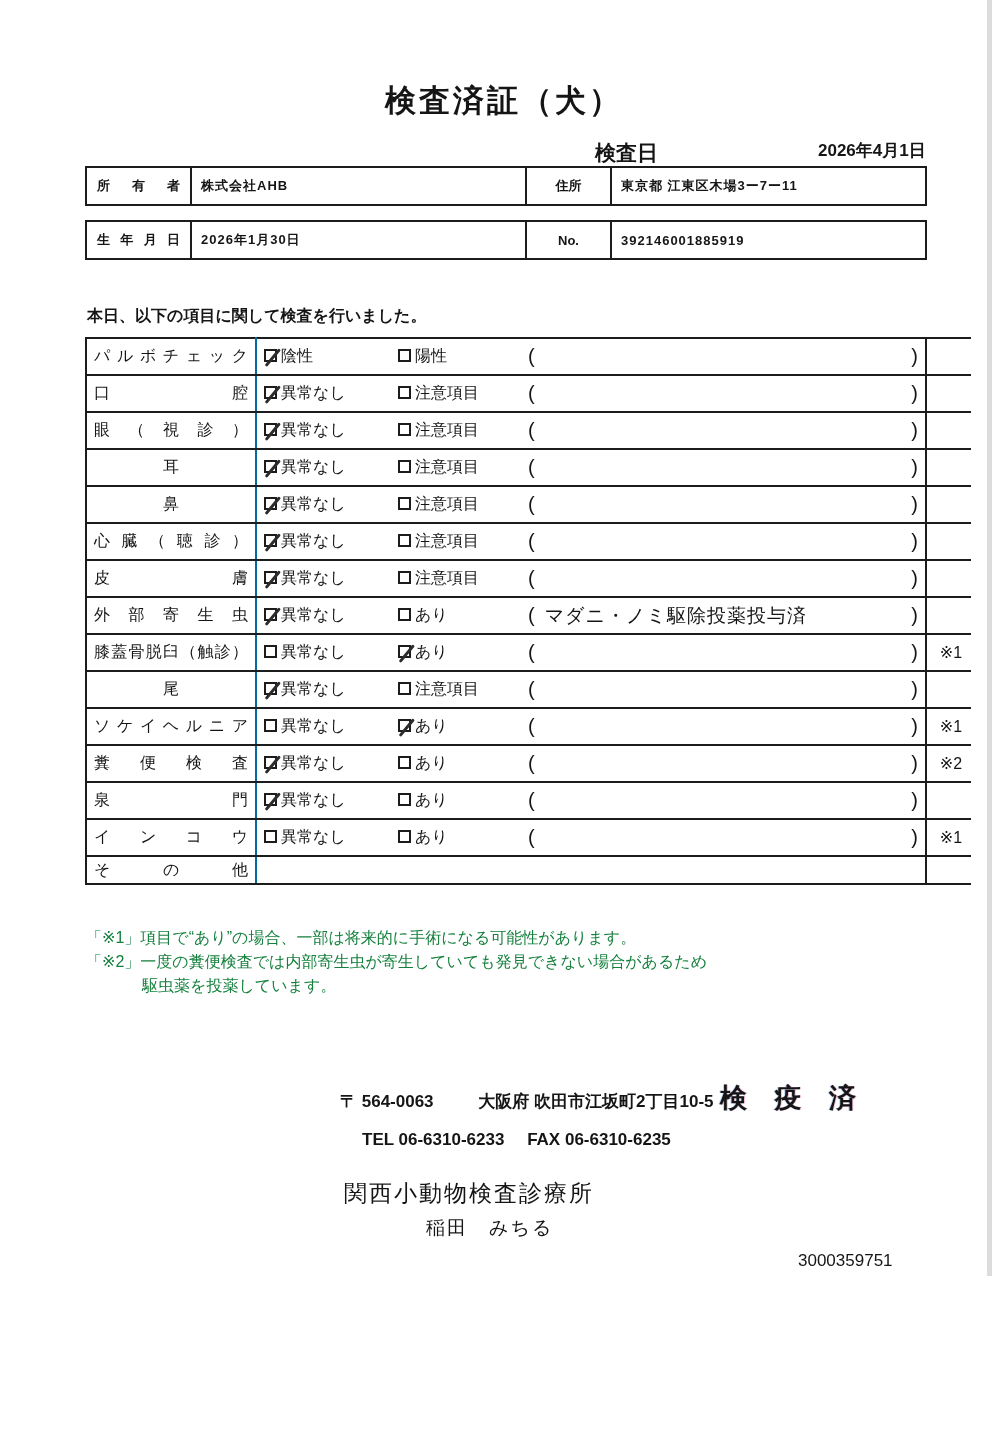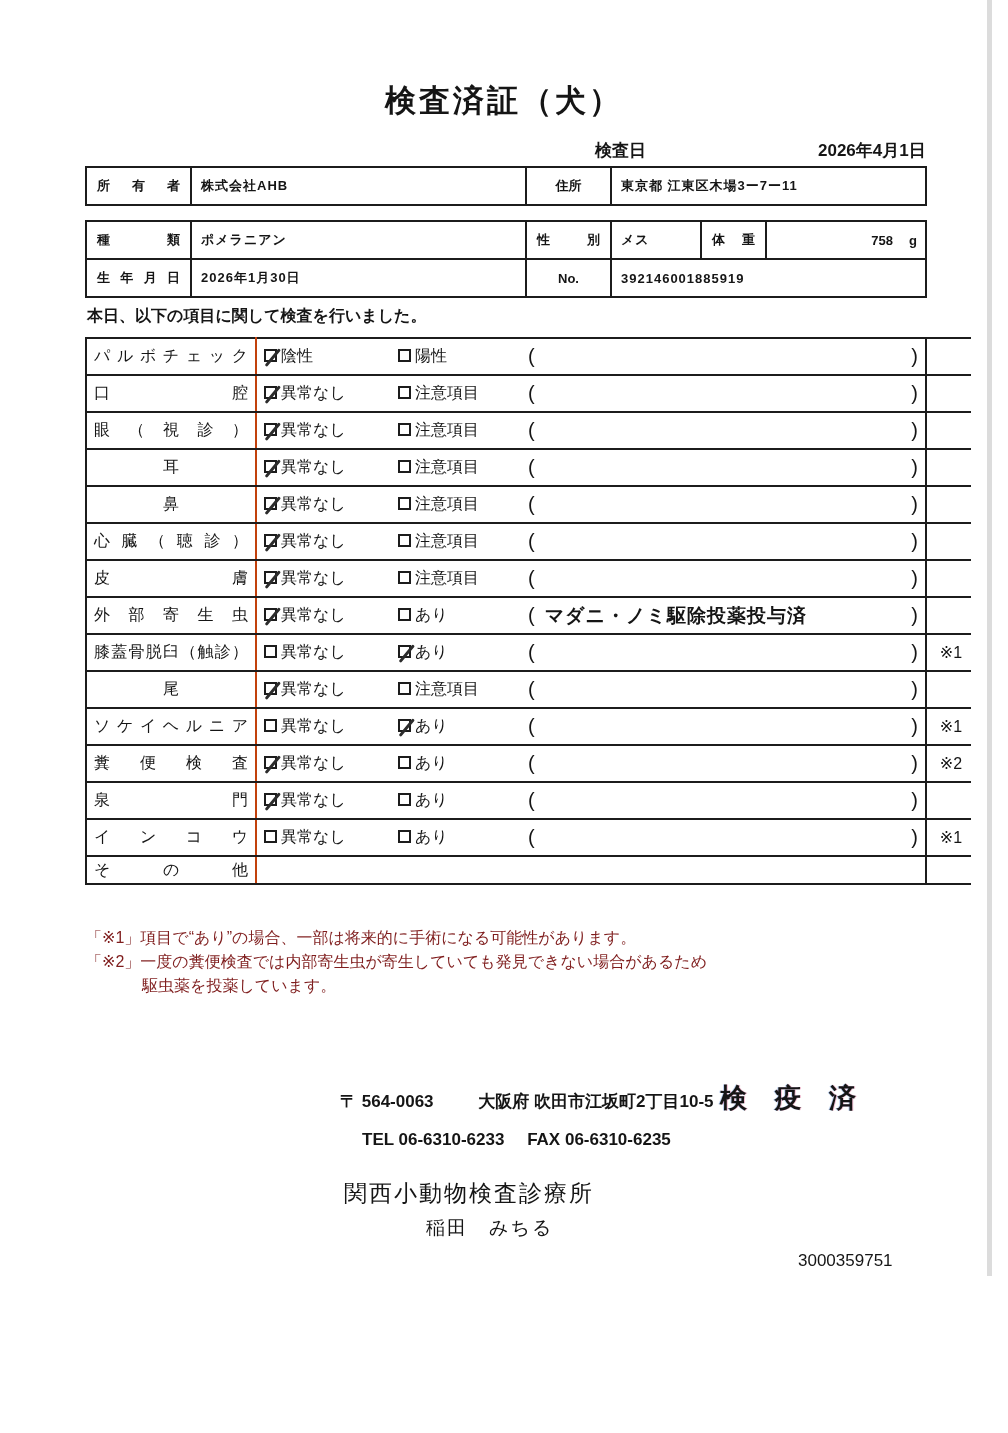--- a/index.html
+++ b/index.html
@@ -6,58 +6,58 @@
   html,body { background:#ffffff; }
   .page {
     position:relative; width:1008px; height:1276px; background:#ffffff;
     font-family:"Liberation Sans","DejaVu Sans",sans-serif; color:#151515;
     overflow:hidden;
   }
   .title {
     position:absolute; top:80px; left:0; width:100%; text-align:center;
     font-size:31px; font-weight:bold; letter-spacing:3px;
   }
-  .date-label { position:absolute; top:139px; left:595px; font-size:17px; font-weight:bold; }
+  .date-label { position:absolute; top:139px; left:595px; font-size:21px; font-weight:bold; }
   .date-value { position:absolute; top:139px; left:818px; font-size:17px; font-weight:bold; }
 
   table { border-collapse:collapse; table-layout:fixed; }
   .dtable td { border:2px solid #1c1c1c; font-size:13px; height:38px; vertical-align:middle; }
   .owner-table { position:absolute; top:166px; left:85px; width:840px; }
   .pet-table   { position:absolute; top:220px; left:85px; width:840px; }
   .hd  { text-align:justify; text-align-last:justify; padding:0 10px; font-weight:bold; }
   .ctr { text-align:center; font-weight:bold; }
   .val { padding:2px 9px; font-weight:bold; letter-spacing:1px; }
   .wt  { display:flex; justify-content:flex-end; align-items:center; gap:16px; padding-right:8px; font-weight:bold; }
 
   .intro { position:absolute; top:306px; left:87px; font-size:16px; font-weight:bold; }
 
   .checklist { position:absolute; top:337px; left:85px; width:885px; }
   .checklist td { height:37px; font-size:16px; vertical-align:middle;
                   border-top:2px solid #1c1c1c; border-bottom:2px solid #1c1c1c; }
   .checklist tr:last-child td { height:28px; }
-  .lbl { border-left:2px solid #1c1c1c; border-right:2px solid #c2410c; padding:0 7px; }
+  .lbl { border-left:2px solid #1c1c1c; border-right:2px solid #0369a1; padding:0 7px; }
   .justify { text-align:justify; text-align-last:justify; text-justify:inter-character; }
   .center { text-align:center; }
   .opt { border-left:none; border-right:none; padding-left:7px; white-space:nowrap; }
   .paren { border-left:none; border-right:2px solid #1c1c1c; }
   .emptyrest { border-left:none; border-right:2px solid #1c1c1c; }
   .ref { border:none; text-align:center; font-size:16px; padding-left:4px; }
   .pwrap { display:flex; align-items:center; padding:0 7px; }
   .po,.pc { font-size:20px; }
-  .pn { flex:1; text-align:left; padding-left:10px; font-size:19px; font-weight:bold; letter-spacing:1px; }
+  .pn { flex:1; text-align:left; padding-left:10px; font-size:19px; font-weight:normal; letter-spacing:1px; }
 
   .cb { position:relative; display:inline-block; width:13px; height:13px;
         border:2px solid #1c1c1c; margin-right:4px; vertical-align:-1px; background:#fff; }
   .cb.checked::after {
     content:""; position:absolute; width:22px; height:2.5px; background:#2c2c2c;
     left:-4px; bottom:1px; transform:rotate(-50deg); transform-origin:45% 50%;
     border-radius:2px;
   }
 
-  .footnotes { position:absolute; top:926px; left:86px; font-size:16px; line-height:24px; color:#7f1d1d; }
+  .footnotes { position:absolute; top:926px; left:86px; font-size:16px; line-height:24px; color:#15803d; }
   .fn-indent { padding-left:56px; }
 
   .disclaimer { position:absolute; top:1006px; left:86px; font-size:19px; font-weight:bold; line-height:27px; }
 
   .stamp { position:absolute; top:1040px; left:720px; font-size:27px; font-weight:bold; letter-spacing:10px;
            text-shadow: 1px 0 rgba(200,0,80,.25), -1px 0 rgba(0,80,200,.25); margin-top: 40px; }
 
   .addr-line { position:absolute; top:1090px; left:340px; font-size:17px; font-weight:bold; }
   .addr-line .addr2 { margin-left:40px; }
   .tel-line { position:absolute; top:1130px; left:362px; font-size:17px; font-weight:bold; }
@@ -98,33 +98,20 @@
   <table class="dtable pet-table">
     <colgroup>
         <col style="width:105px">
         <col style="width:335px">
         <col style="width:85px">
         <col style="width:90px">
         <col style="width:65px">
         <col style="width:160px">
       </colgroup>
     <tbody>
-        <tr>
-      <td class="hd">種類</td>
-      <td class="val">ポメラニアン</td>
-      <td class="hd">性別</td>
-      <td class="val">メス</td>
-      <td class="hd">体重</td>
-      <td>
-        <div class="wt">
-          <span>758</span>
-          <span>g</span>
-        </div>
-      </td>
-    </tr>
     <tr>
       <td class="hd">生年月日</td>
       <td class="val">2026年1月30日</td>
       <td class="ctr">No.</td>
       <td class="val" colspan="3">392146001885919</td>
     </tr>
   </tbody>
     </table>
 
   <div class="intro">本日、以下の項目に関して検査を行いました。</div>

